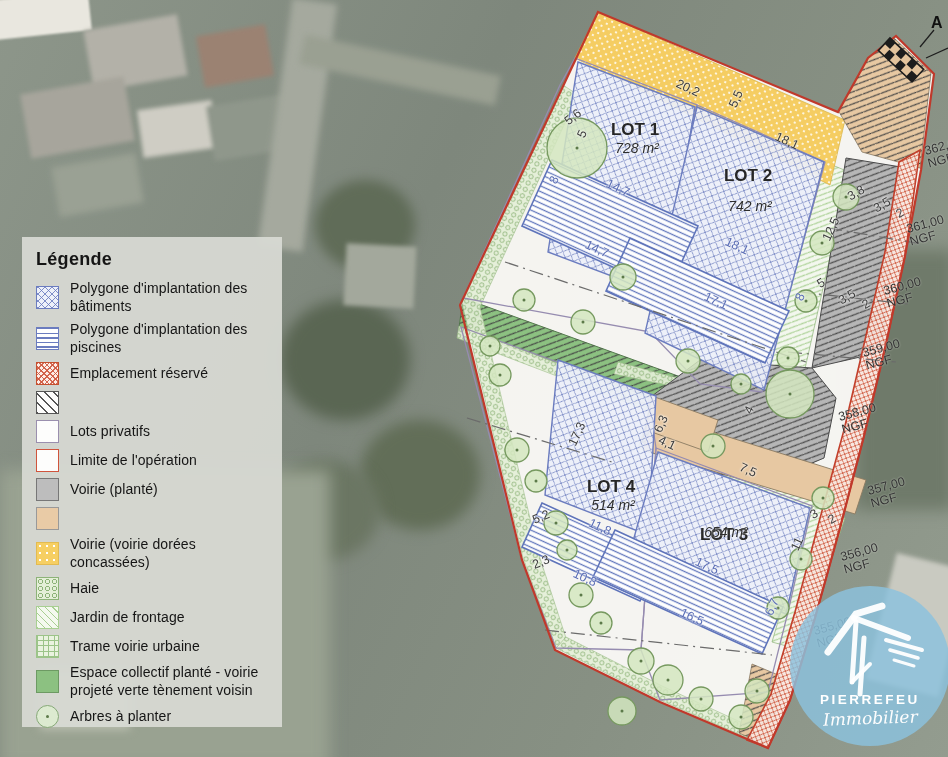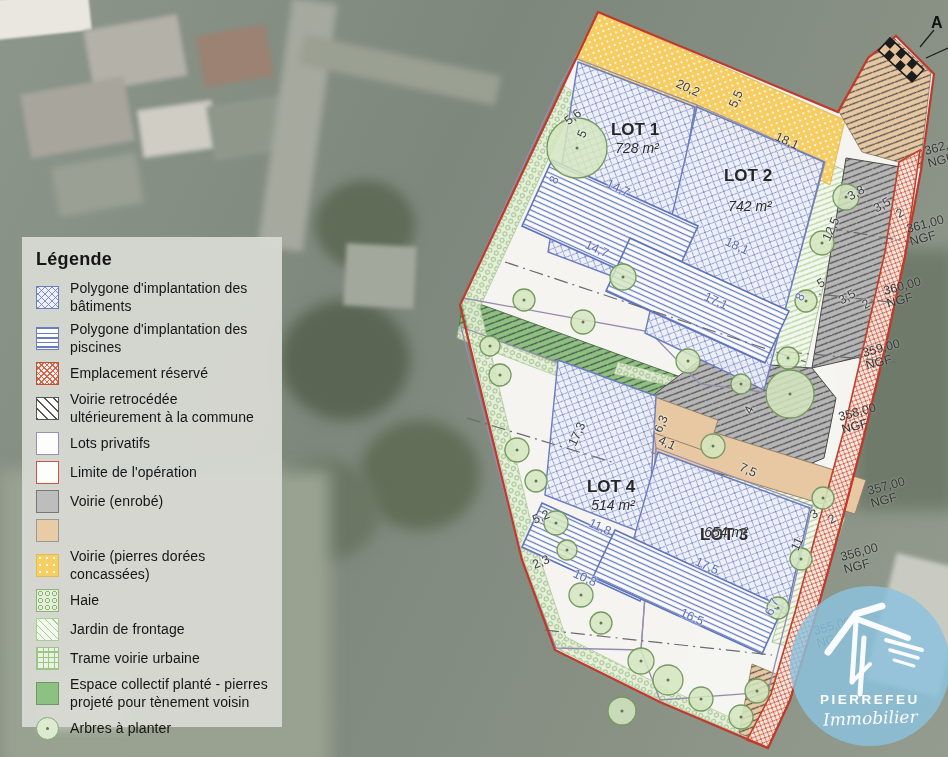--- a/index.html
+++ b/index.html
@@ -367,56 +367,55 @@
         <div class="lrow">
           <span class="sw sw-piscines"></span>
           <span class="ltext">Polygone d'implantation des piscines</span>
         </div>
         <div class="lrow">
           <span class="sw sw-reserve"></span>
           <span class="ltext">Emplacement réservé</span>
         </div>
         <div class="lrow">
           <span class="sw sw-retro"></span>
-          <span class="ltext">Voirie retrocédée ultérieurement à la commune</span>
         </div>
         <div class="lrow">
           <span class="sw sw-lots"></span>
           <span class="ltext">Lots privatifs</span>
         </div>
         <div class="lrow">
           <span class="sw sw-limite"></span>
           <span class="ltext">Limite de l'opération</span>
         </div>
         <div class="lrow">
           <span class="sw sw-enrobe"></span>
-          <span class="ltext">Voirie (enrobé)</span>
+          <span class="ltext">Voirie (planté)</span>
         </div>
         <div class="lrow">
           <span class="sw sw-pieton"></span>
         </div>
         <div class="lrow">
           <span class="sw sw-pierres"></span>
-          <span class="ltext">Voirie (pierres dorées concassées)</span>
+          <span class="ltext">Voirie (voirie dorées concassées)</span>
         </div>
         <div class="lrow">
           <span class="sw sw-haie"></span>
           <span class="ltext">Haie</span>
         </div>
         <div class="lrow">
           <span class="sw sw-jardin"></span>
           <span class="ltext">Jardin de frontage</span>
         </div>
         <div class="lrow">
           <span class="sw sw-trame"></span>
           <span class="ltext">Trame voirie urbaine</span>
         </div>
         <div class="lrow">
           <span class="sw sw-espace"></span>
-          <span class="ltext">Espace collectif planté - pierres projeté pour tènement voisin</span>
+          <span class="ltext">Espace collectif planté - voirie projeté verte tènement voisin</span>
         </div>
         <div class="lrow">
           <span class="sw sw-arbres"></span>
           <span class="ltext">Arbres à planter</span>
         </div>
       </div>
   </div>
 
   <div class="logo">
     <svg width="160" height="160" viewBox="0 0 160 160">

